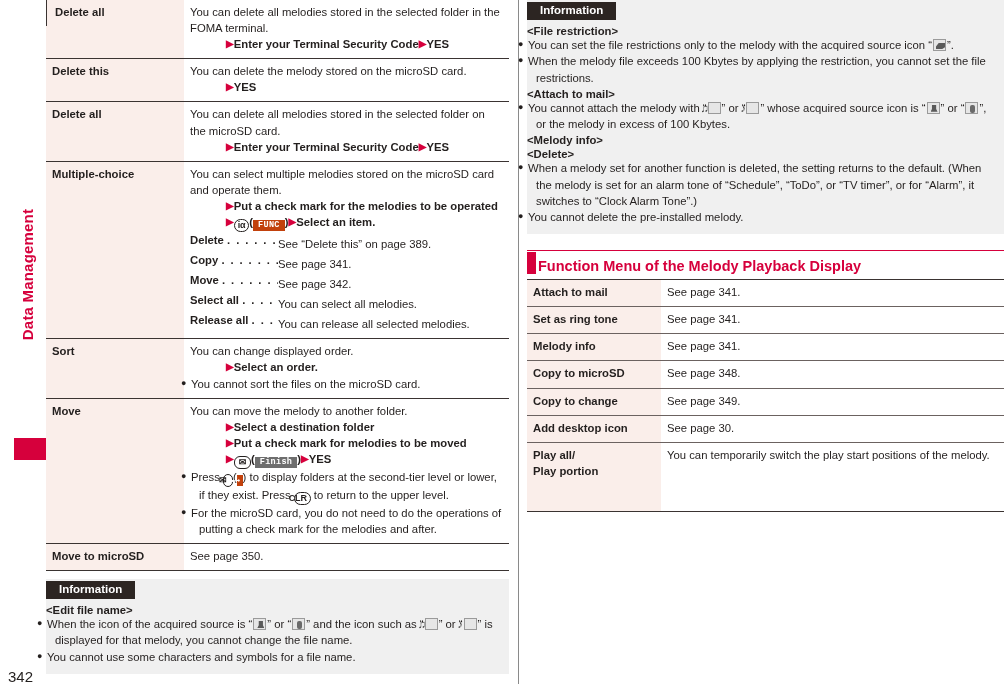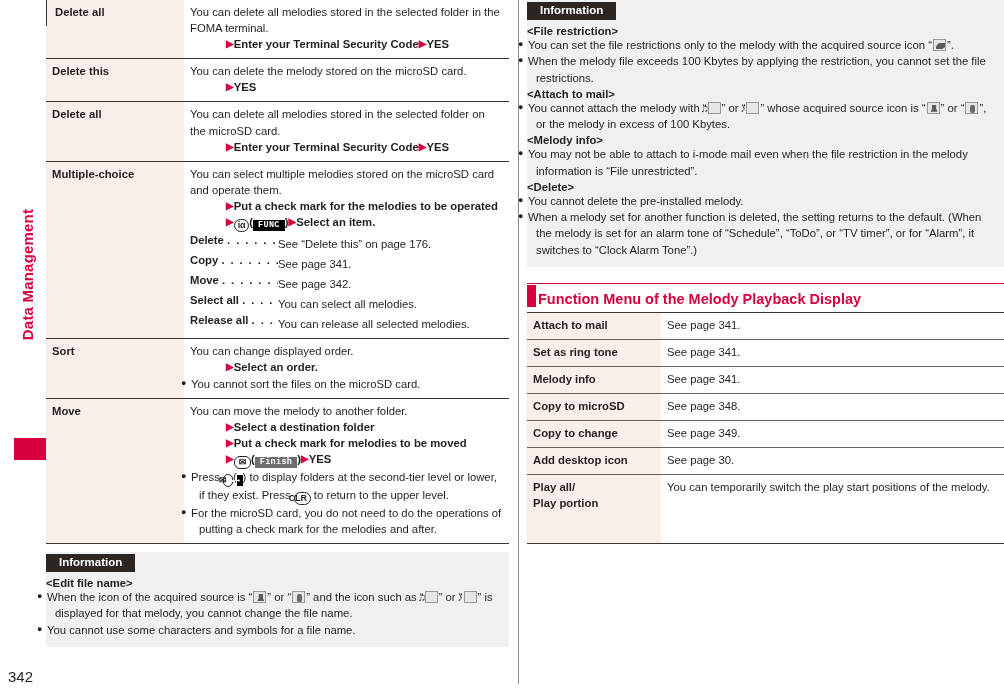--- a/index.html
+++ b/index.html
@@ -130,21 +130,21 @@
     line-height: 11px;
     height: 13px;
     vertical-align: -2px;
     font-weight: bold;
     background: #fff;
     letter-spacing: -.2px;
   }
   .keycap.mail { border-radius: 6px; padding: 0 4px; }
   .softkey {
     display: inline-block;
-    background: #000000;
+    background: #c2410c;
     color: #fff;
     font-size: 8.5px;
     line-height: 11px;
     height: 11px;
     padding: 0 5px;
     vertical-align: -1px;
     font-weight: bold;
     letter-spacing: .3px;
     font-family: "Liberation Mono", monospace;
   }
@@ -301,21 +301,21 @@
         <td class="term">Multiple-choice</td>
         <td class="desc">
           <span>You can select multiple melodies stored on the microSD card and operate them.</span>
           <span class="step">
             <span class="arrow">▶</span><span>Put a check mark for the melodies to be operated</span>
           </span>
           <span class="step">
             <span class="arrow">▶</span><span class="keycap">iα</span><span>(</span><span class="softkey">FUNC</span><span>)</span><span class="arrow">▶</span><span>Select an item.</span>
           </span>
           <span class="deflist">
-            <span class="defrow"><span class="defterm"><span>Delete</span> <span class="dots">. . . . . . .</span></span><span class="defdesc">See “Delete this” on page 176.</span></span>
+            <span class="defrow"><span class="defterm"><span>Delete</span> <span class="dots">. . . . . . .</span></span><span class="defdesc">See “Delete this” on page 389.</span></span>
             <span class="defrow"><span class="defterm"><span>Copy</span> <span class="dots">. . . . . . . .</span></span><span class="defdesc">See page 341.</span></span>
             <span class="defrow"><span class="defterm"><span>Move</span> <span class="dots">. . . . . . . .</span></span><span class="defdesc">See page 342.</span></span>
             <span class="defrow"><span class="defterm"><span>Select all</span> <span class="dots">. . . . .</span></span><span class="defdesc">You can select all melodies.</span></span>
             <span class="defrow"><span class="defterm"><span>Release all</span> <span class="dots">. . .</span></span><span class="defdesc">You can release all selected melodies.</span></span>
           </span>
         </td>
       </tr>
 
       <tr class="rule-top">
         <td class="term">Sort</td>
@@ -341,20 +341,26 @@
           <span class="step">
             <span class="arrow">▶</span><span class="keycap mail">✉</span><span>(</span><span class="softkey dark">Finish</span><span>)</span><span class="arrow">▶</span><span>YES</span>
           </span>
           <span class="note">
             <span class="bullet">●</span><span>Press </span><span class="keycap mail">✉</span><span>(</span><span class="softkey folder">▬↳</span><span>) to display folders at the second-tier level or lower, if they exist. Press </span><span class="keycap">CLR</span><span> to return to the upper level.</span>
           </span>
           <span class="note"><span class="bullet">●</span><span>For the microSD card, you do not need to do the operations of putting a check mark for the melodies and after.</span></span>
         </td>
       </tr>
 
+      <tr class="rule-top">
+        <td class="term">Move to microSD</td>
+        <td class="desc">
+          <span>See page 350.</span>
+        </td>
+      </tr>
       <tr class="rule-top">
             <td style="padding:0;height:0;"></td>
             <td style="padding:0;height:0;"></td>
           </tr>
     </tbody>
       </table>
 
     <div class="spacer-8"></div>
 
     <div class="infobox">
@@ -382,30 +388,27 @@
       <span class="info-item">
         <span class="bullet">●</span><span>When the melody file exceeds 100 Kbytes by applying the restriction, you cannot set the file restrictions.</span>
       </span>
 
       <span class="info-sub">&lt;Attach to mail&gt;</span>
       <span class="info-item">
         <span class="bullet">●</span><span>You cannot attach the melody with “</span><span class="micon note2"></span><span>” or “</span><span class="micon note1"></span><span>” whose acquired source icon is “</span><span class="micon src-pc"></span><span>” or “</span><span class="micon src-server"></span><span>”, or the melody in excess of 100 Kbytes.</span>
       </span>
 
       <span class="info-sub">&lt;Melody info&gt;</span>
-      <span class="info-item">
-        <span class="bullet">●</span><span>You may not be able to attach to i-mode mail even when the file restriction in the melody information is “File unrestricted”.</span>
-      </span>
 
       <span class="info-sub">&lt;Delete&gt;</span>
       <span class="info-item">
+        <span class="bullet">●</span><span>When a melody set for another function is deleted, the setting returns to the default. (When the melody is set for an alarm tone of “Schedule”, “ToDo”, or “TV timer”, or for “Alarm”, it switches to “Clock Alarm Tone”.)</span>
+      </span>
+      <span class="info-item">
         <span class="bullet">●</span><span>You cannot delete the pre-installed melody.</span>
-      </span>
-      <span class="info-item">
-        <span class="bullet">●</span><span>When a melody set for another function is deleted, the setting returns to the default. (When the melody is set for an alarm tone of “Schedule”, “ToDo”, or “TV timer”, or for “Alarm”, it switches to “Clock Alarm Tone”.)</span>
       </span>
     </div>
 
     <div class="section">
       <div class="section-bar"></div>
       <span class="section-title">Function Menu of the Melody Playback Display</span>
     </div>
 
     <table class="spec">
       <tbody>

